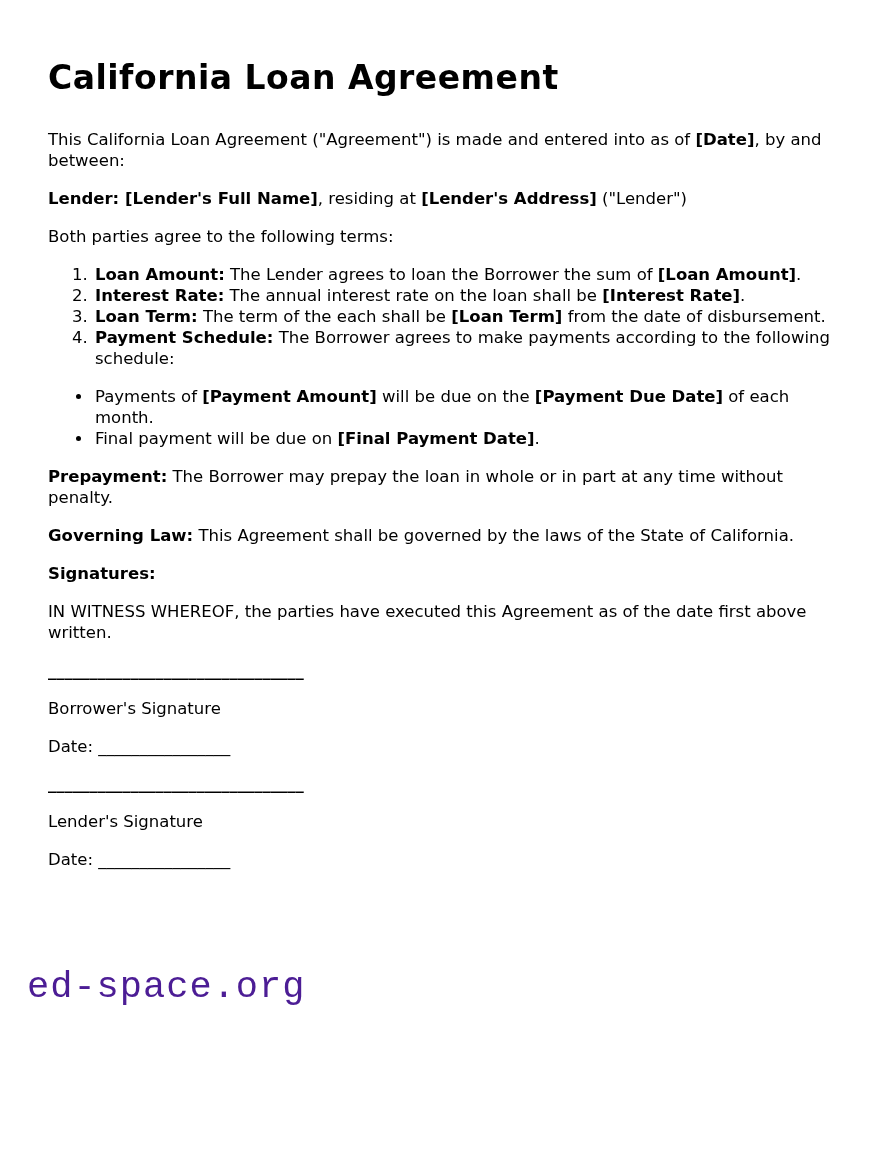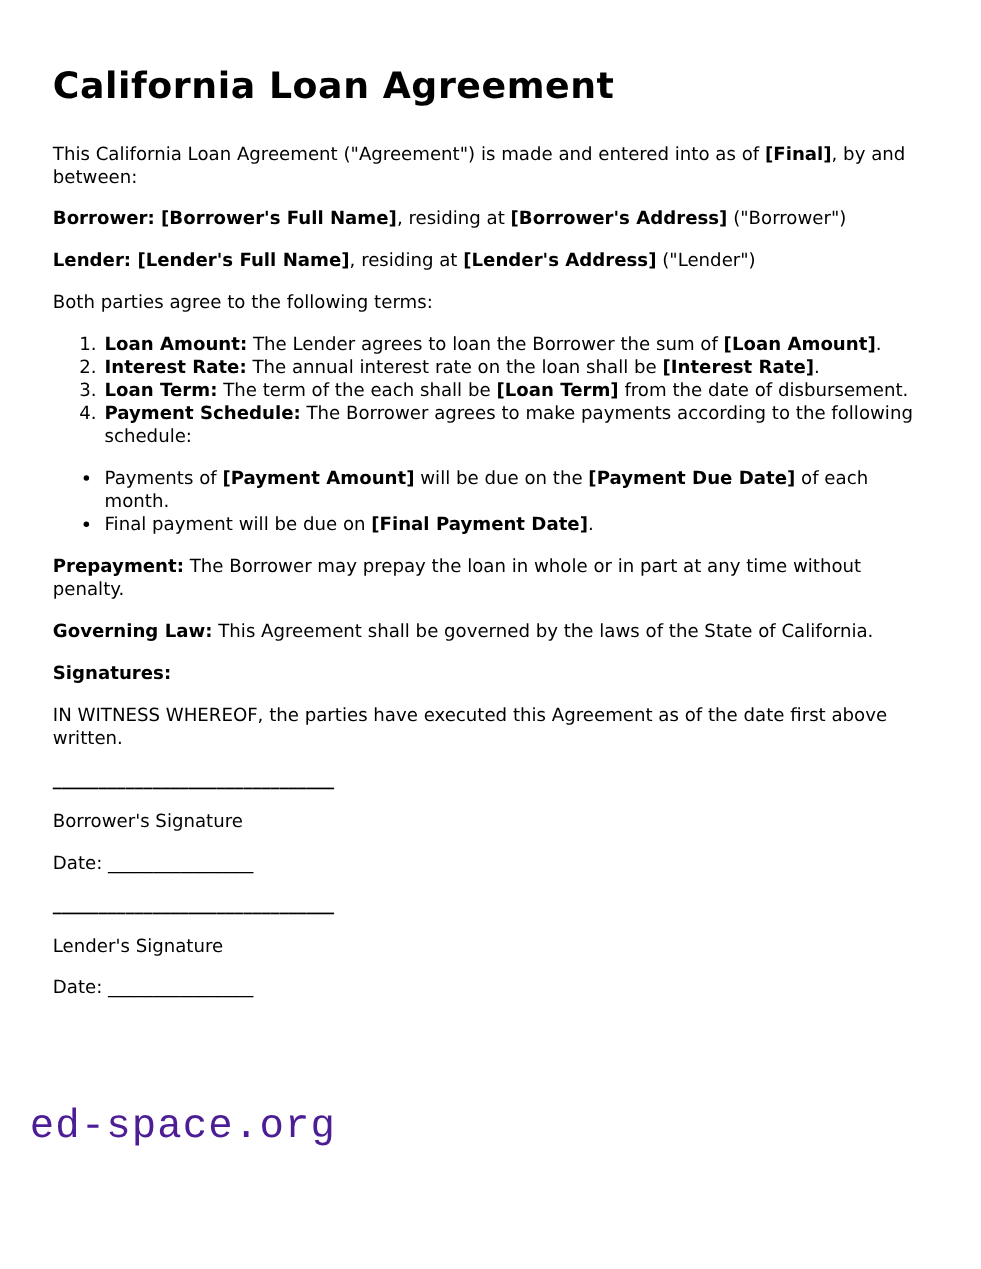--- a/index.html
+++ b/index.html
@@ -66,23 +66,22 @@
     letter-spacing: 1px;
   }
 </style>
 </head>
 <body>
 
 <div class="page">
 
   <h1 class="doc-title">California Loan Agreement</h1>
 
-  <p><span>This California Loan Agreement ("Agreement") is made and entered into as of </span><span class="b">[Final]</span><span>, by and between:</span></p>
+  <p><span>This California Loan Agreement ("Agreement") is made and entered into as of </span><span class="b">[Date]</span><span>, by and between:</span></p>
 
-  <p><span class="b">Borrower: [Borrower's Full Name]</span><span>, residing at </span><span class="b">[Borrower's Address]</span><span> ("Borrower")</span></p>
 
   <p><span class="b">Lender: [Lender's Full Name]</span><span>, residing at </span><span class="b">[Lender's Address]</span><span> ("Lender")</span></p>
 
   <p>Both parties agree to the following terms:</p>
 
   <ol>
     <li><span class="b">Loan Amount:</span><span> The Lender agrees to loan the Borrower the sum of </span><span class="b">[Loan Amount]</span><span>.</span></li>
     <li><span class="b">Interest Rate:</span><span> The annual interest rate on the loan shall be </span><span class="b">[Interest Rate]</span><span>.</span></li>
     <li><span class="b">Loan Term:</span><span> The term of the each shall be </span><span class="b">[Loan Term]</span><span> from the date of disbursement.</span></li>
     <li><span class="b">Payment Schedule:</span><span> The Borrower agrees to make payments according to the following schedule:</span></li>

